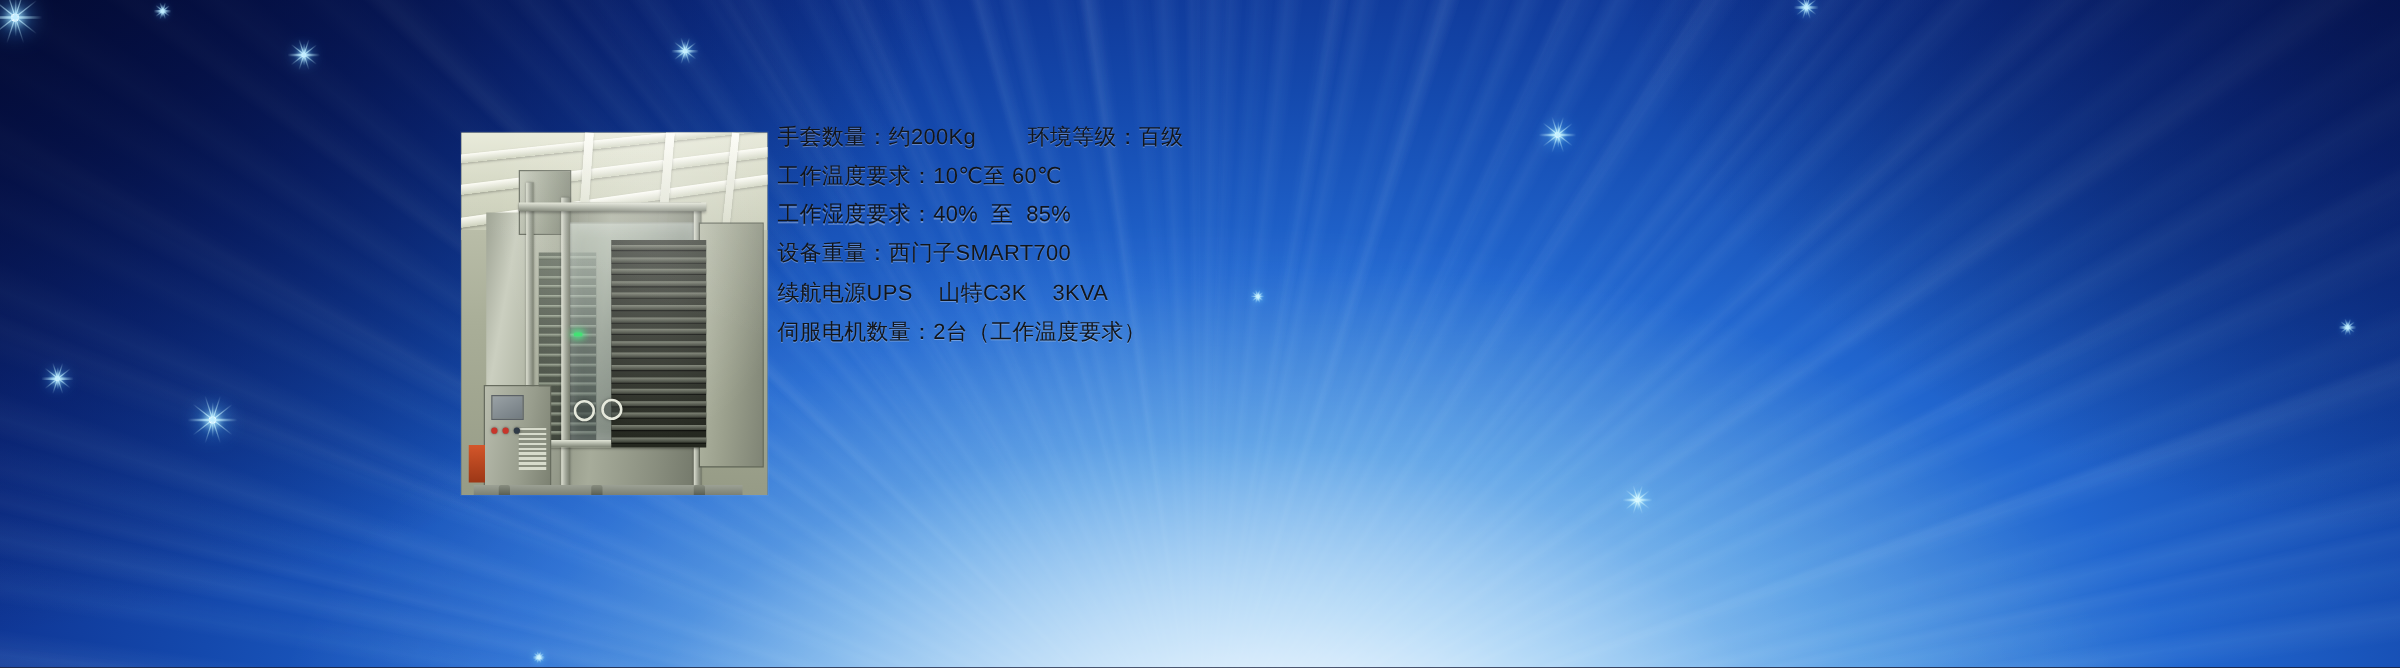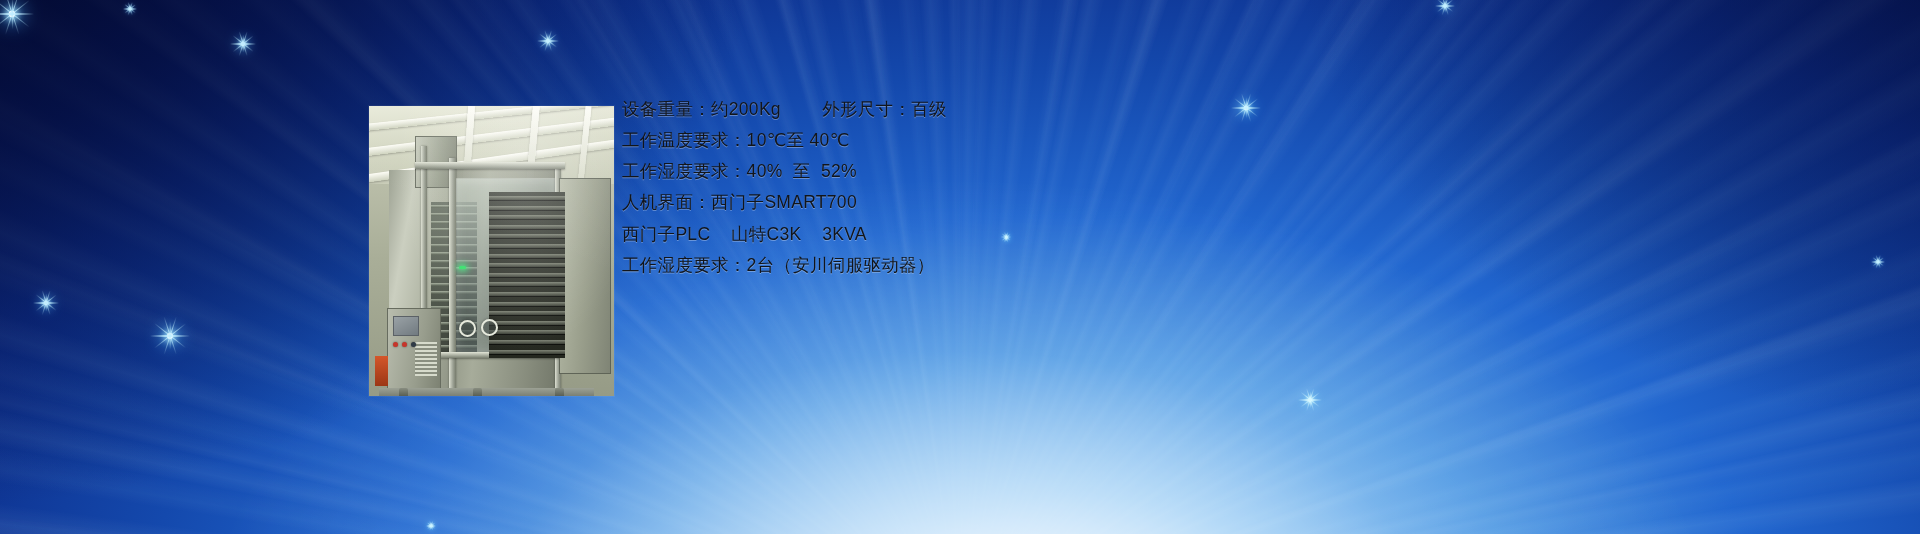--- a/index.html
+++ b/index.html
@@ -474,22 +474,22 @@
     <div class="ph base"></div>
     <div class="caster" style="left:30px;"></div>
     <div class="caster" style="left:104px;"></div>
     <div class="caster" style="left:186px;"></div>
 
     <div class="photo-haze"></div>
   </div>
 
   <div id="content">
     <div id="spec-list">
-        <p class="spec">设备重量：约200Kg        外形尺寸：百级</p>
-        <p class="spec">工作温度要求：10℃至 40℃</p>
-        <p class="spec">工作湿度要求：40%  至  52%</p>
-        <p class="spec">人机界面：西门子SMART700</p>
-        <p class="spec">西门子PLC    山特C3K    3KVA</p>
-        <p class="spec">工作湿度要求：2台（安川伺服驱动器）</p>
+        <p class="spec">手套数量：约200Kg        环境等级：百级</p>
+        <p class="spec">工作温度要求：10℃至 60℃</p>
+        <p class="spec">工作湿度要求：40%  至  85%</p>
+        <p class="spec">设备重量：西门子SMART700</p>
+        <p class="spec">续航电源UPS    山特C3K    3KVA</p>
+        <p class="spec">伺服电机数量：2台（工作温度要求）</p>
       </div>
   </div>
 
 </div>
 
 </body></html>

